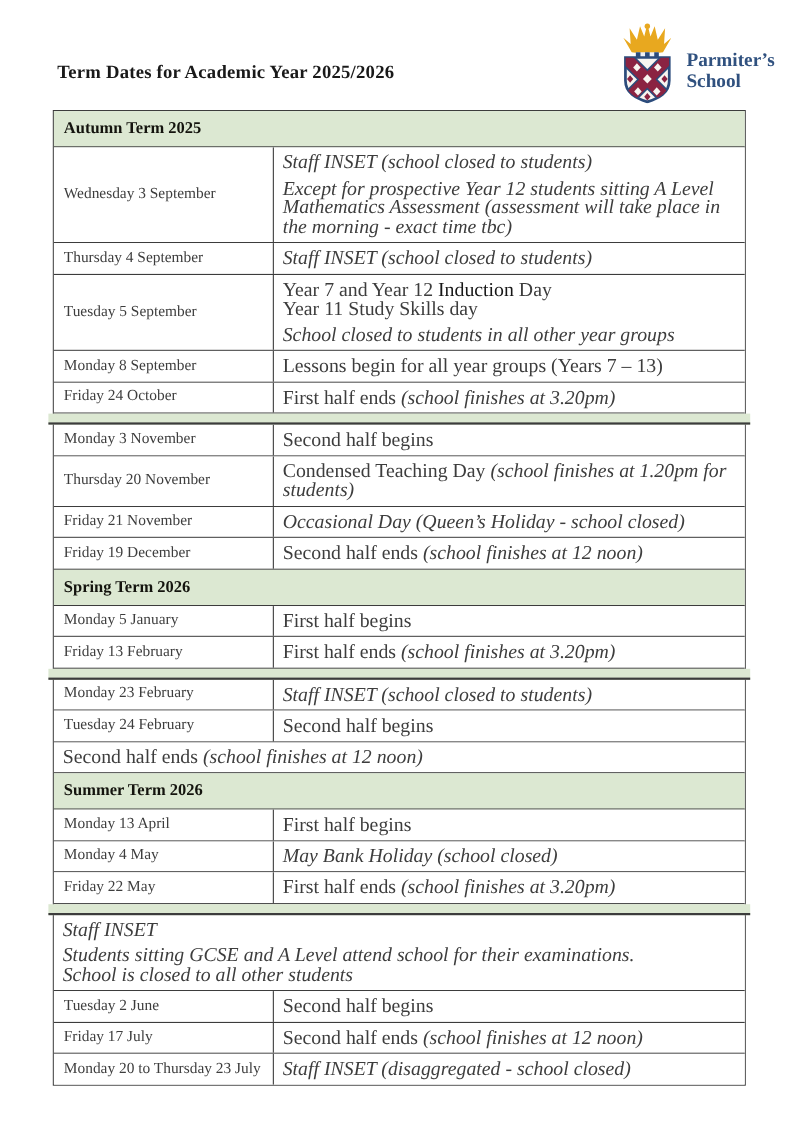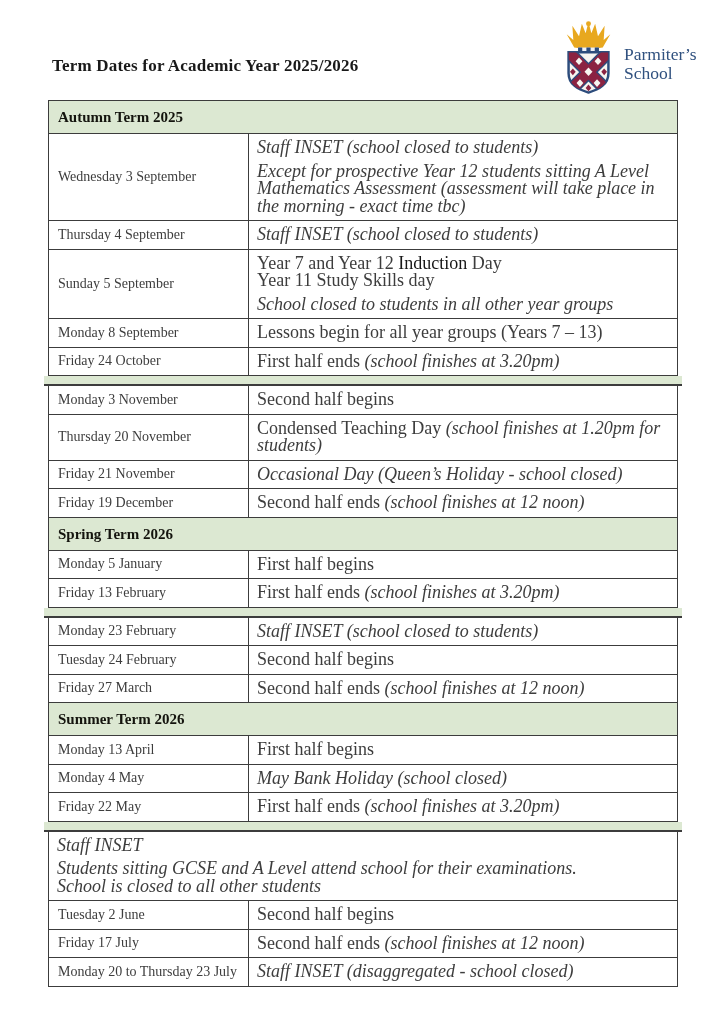--- a/index.html
+++ b/index.html
@@ -7,21 +7,21 @@
     width:725px; height:1024px; background:#ffffff; position:relative;
     font-family:"Liberation Serif", serif; color:#3d3d3d;
     overflow:hidden;
   }
   .page-title {
     position:absolute; left:52px; top:56px;
     font-size:17px; font-weight:bold; color:#191919; letter-spacing:0.2px;
   }
   .logo {
     position:absolute; left:560px; top:20px;
-    display:flex; align-items:center; gap:7px;
+    display:flex; align-items:center; gap:7px;font-weight:bold;
   }
   .logo-name {
     color:#30517f; font-size:17.5px; line-height:1.1; padding-top:14px;
   }
   .term-table {
     position:absolute; left:48px; top:100px; width:630px;
     border:1.5px solid #3c3c3c; box-sizing:border-box; background:#fff;
   }
   .sec-header {
     background:var(--green,#dce8d2);
@@ -109,21 +109,21 @@
         <p class="gap"><span class="seg-i">Except for prospective Year 12 students sitting A Level Mathematics Assessment (assessment will take place in the morning - exact time tbc)</span></p>
       </div>
     </div>
     <div class="row">
       <div class="cell-date">Thursday 4 September</div>
       <div class="cell-event">
         <p><span class="seg-i">Staff INSET (school closed to students)</span></p>
       </div>
     </div>
     <div class="row">
-      <div class="cell-date">Sunday 5 September</div>
+      <div class="cell-date">Tuesday 5 September</div>
       <div class="cell-event">
         <p><span class="seg-r">Year 7 and Year 12 </span><span class="seg-d">Induction</span><span class="seg-r"> Day</span></p>
         <p><span class="seg-r">Year 11 Study Skills day</span></p>
         <p class="gap"><span class="seg-i">School closed to students in all other year groups</span></p>
       </div>
     </div>
     <div class="row">
       <div class="cell-date">Monday 8 September</div>
       <div class="cell-event">
         <p><span class="seg-r">Lessons begin for all year groups (Years 7 – 13)</span></p>
@@ -180,21 +180,20 @@
         <p><span class="seg-i">Staff INSET (school closed to students)</span></p>
       </div>
     </div>
     <div class="row">
       <div class="cell-date">Tuesday 24 February</div>
       <div class="cell-event">
         <p><span class="seg-r">Second half begins</span></p>
       </div>
     </div>
     <div class="row">
-      <div class="cell-date">Friday 27 March</div>
       <div class="cell-event">
         <p><span class="seg-r">Second half ends </span><span class="seg-i">(school finishes at 12 noon)</span></p>
       </div>
     </div>
     <div class="sec-header">Summer Term 2026</div>
     <div class="row">
       <div class="cell-date">Monday 13 April</div>
       <div class="cell-event">
         <p><span class="seg-r">First half begins</span></p>
       </div>

